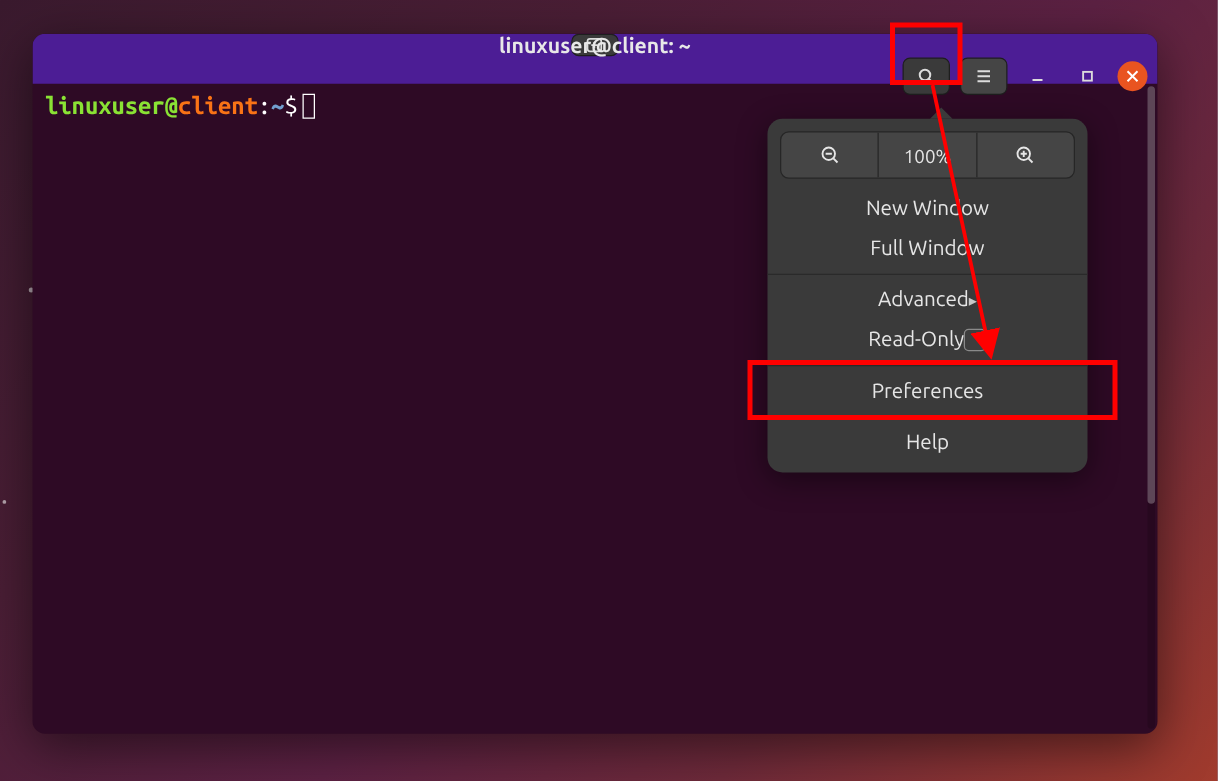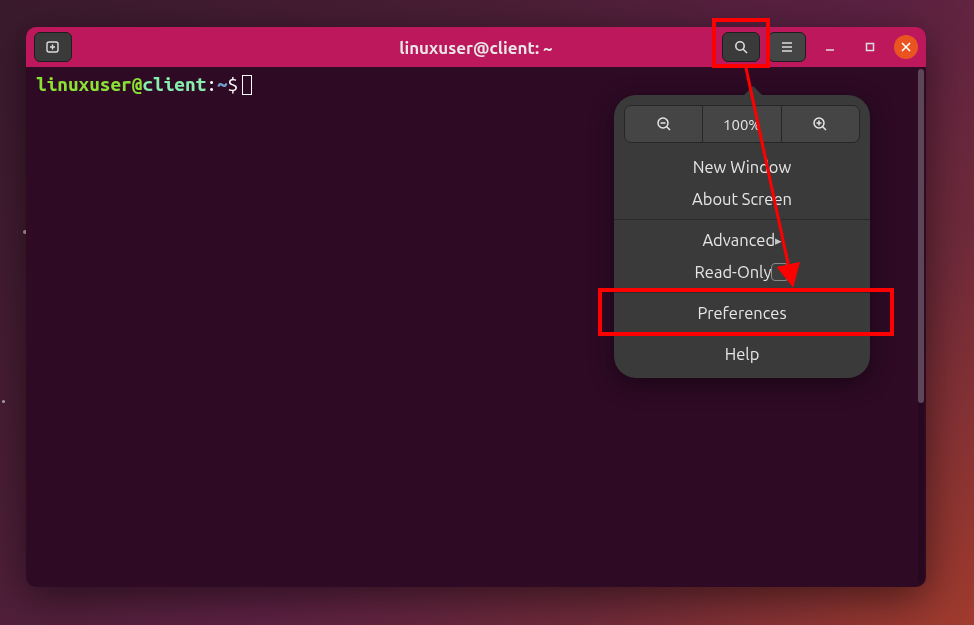--- a/index.html
+++ b/index.html
@@ -20,25 +20,26 @@
     position: absolute;
     left: 26px; top: 27px;
     width: 900px; height: 560px;
     background: #2e0a25;
     border-radius: 10px;
     box-shadow: 0 10px 40px rgba(0,0,0,0.5);
     overflow: hidden;
   }
   .titlebar {
     height: 40px;
-    background: #be185d;
+    background: #4c1d95;
     display: flex;
     align-items: center;
     padding: 0 8px;
     position: relative;
+    flex-direction: column;
   }
   .tb-btn {
     height: 30px; width: 38px;
     border-radius: 6px;
     background: #3a3a3a;
     display:flex;align-items:center;justify-content:center;
     color:#dcdcdc;
     font-size:15px;
     border:1px solid #1e1e1e;
   }
@@ -61,21 +62,21 @@
 
   .terminal-body {
     padding: 6px 10px;
     font-family: "Ubuntu Mono", monospace;
     font-size: 19px;
     color:#fff;
     position:relative;
     height: calc(100% - 40px);
   }
   .prompt-user { color:#8ae234; font-weight:bold;margin-top:33px; }
-  .prompt-host { color:#86efac; font-weight:bold; }
+  .prompt-host { color:#f97316; font-weight:bold; }
   .prompt-colon { color:#ffffff; }
   .prompt-path { color:#729fcf; font-weight:bold; }
   .prompt-dollar { color:#ffffff; }
   .cursor {
     display:inline-block;width:10px;height:20px;
     border:1px solid #fff; margin-left:4px; vertical-align:text-bottom;
   }
 
   .scrollbar {
     position:absolute; right:2px; top:42px; bottom:4px; width:6px;
@@ -84,21 +85,21 @@
   .scrollbar-thumb {
     position:absolute; left:0; right:0; top:0; height:65%;
     background: rgba(255,255,255,0.25); border-radius:3px;
   }
 
   .popover {
     position:absolute;
     left: 614px; top: 95px;
     width: 256px;
     background:#3a3a3a;
-    border-radius:22px;
+    border-radius:12px;
     padding:10px 0 8px 0;
     box-shadow: 0 6px 24px rgba(0,0,0,0.45);
     color:#e6e6e6;
   }
   .popover::before{
     content:""; position:absolute; top:-9px; left:130px;
     border-left:9px solid transparent;border-right:9px solid transparent;
     border-bottom:9px solid #3a3a3a;
   }
   .zoom-row{
@@ -204,21 +205,21 @@
         <line x1="8" y1="5.5" x2="8" y2="10.5" stroke="#e6e6e6" stroke-width="1.5"></line>
         <line x1="11.7" y1="11.7" x2="15" y2="15" stroke="#e6e6e6" stroke-width="1.5"></line>
       </svg>
     </button>
   </div>
 
   <div class="menu-item">
     <span>New Window</span>
   </div>
   <div class="menu-item">
-    <span>About Screen</span>
+    <span>Full Window</span>
   </div>
   <div class="menu-sep"></div>
   <div class="menu-item">
     <span>Advanced</span>
     <span class="chevron">▸</span>
   </div>
   <div class="menu-item">
     <span>Read-Only</span>
     <span class="chk"></span>
   </div>

